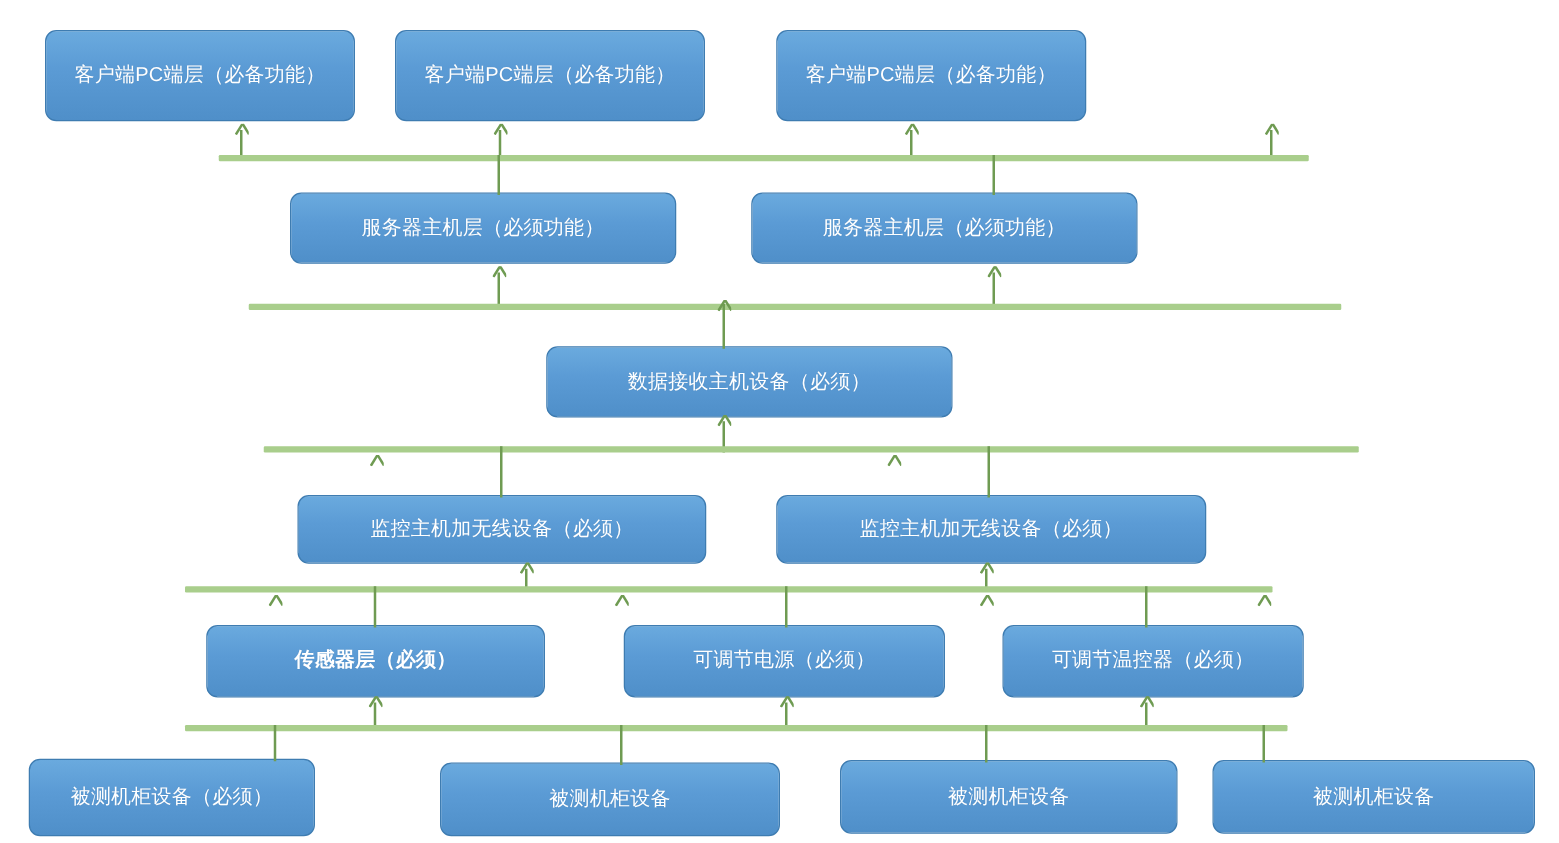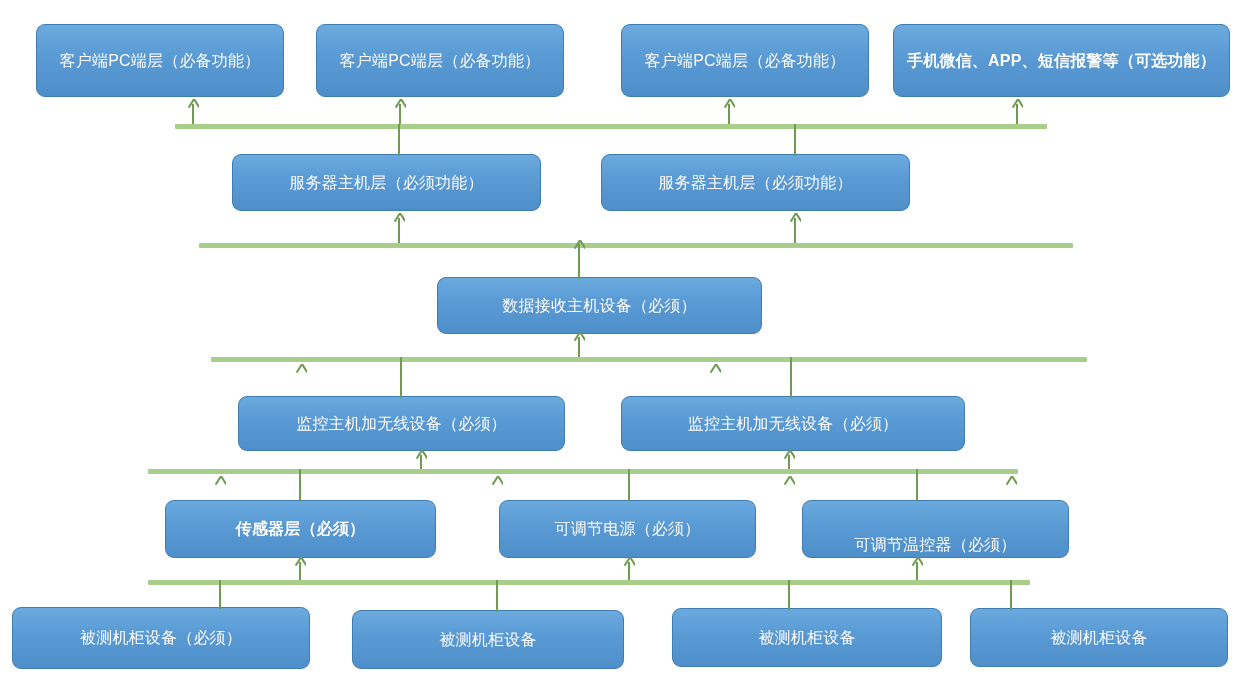--- a/index.html
+++ b/index.html
@@ -79,23 +79,20 @@
 
   <div class="node" style="left:36px; top:24px; width:248px; height:73px;">
     <span>客户端PC端层（必备功能）</span>
   </div>
   <div class="node" style="left:316px; top:24px; width:248px; height:73px;">
     <span>客户端PC端层（必备功能）</span>
   </div>
   <div class="node" style="left:621px; top:24px; width:248px; height:73px;">
     <span>客户端PC端层（必备功能）</span>
   </div>
-  <div class="node bold" style="left:893px; top:24px; width:337px; height:73px;">
-    <span>手机微信、APP、短信报警等（可选功能）</span>
-  </div>
 
   <div class="conn" style="left:192px; top:104px; height:23px;"></div>
   <div class="arrow-open" style="left:188px; top:99px;"></div>
 
   <div class="conn" style="left:399px; top:104px; height:23px;"></div>
   <div class="arrow-open" style="left:395px; top:99px;"></div>
 
   <div class="conn" style="left:728px; top:104px; height:23px;"></div>
   <div class="arrow-open" style="left:724px; top:99px;"></div>
 
@@ -154,21 +151,21 @@
   <div class="arrow-open" style="left:784px; top:450px;"></div>
 
   <div class="bus" style="left:148px; top:469px; width:870px;"></div>
 
   <div class="node" style="left:165px; top:500px; width:271px; height:58px;font-weight:bold;">
     <span>传感器层（必须）</span>
   </div>
   <div class="node" style="left:499px; top:500px; width:257px; height:58px;">
     <span>可调节电源（必须）</span>
   </div>
-  <div class="node" style="left:802px; top:500px; width:267px; height:58px;align-items:flex-end;">
+  <div class="node" style="left:802px; top:500px; width:241px; height:58px;">
     <span>可调节温控器（必须）</span>
   </div>
 
   <div class="conn" style="left:299px; top:469px; height:33px;"></div>
   <div class="conn" style="left:628px; top:469px; height:33px;"></div>
   <div class="conn" style="left:916px; top:469px; height:33px;"></div>
 
   <div class="arrow-open" style="left:215px; top:476px;"></div>
   <div class="arrow-open" style="left:492px; top:476px;"></div>
   <div class="arrow-open" style="left:784px; top:476px;"></div>
@@ -178,21 +175,21 @@
   <div class="arrow-open" style="left:295px; top:557px;"></div>
 
   <div class="conn" style="left:628px; top:562px; height:20px;"></div>
   <div class="arrow-open" style="left:624px; top:557px;"></div>
 
   <div class="conn" style="left:916px; top:562px; height:20px;"></div>
   <div class="arrow-open" style="left:912px; top:557px;"></div>
 
   <div class="bus" style="left:148px; top:580px; width:882px;"></div>
 
-  <div class="node" style="left:12px; top:607px; width:298px; height:62px;">
+  <div class="node" style="left:23px; top:607px; width:229px; height:62px;">
     <span>被测机柜设备（必须）</span>
   </div>
   <div class="node" style="left:352px; top:610px; width:272px; height:59px;">
     <span>被测机柜设备</span>
   </div>
   <div class="node" style="left:672px; top:608px; width:270px; height:59px;">
     <span>被测机柜设备</span>
   </div>
   <div class="node" style="left:970px; top:608px; width:258px; height:59px;">
     <span>被测机柜设备</span>

